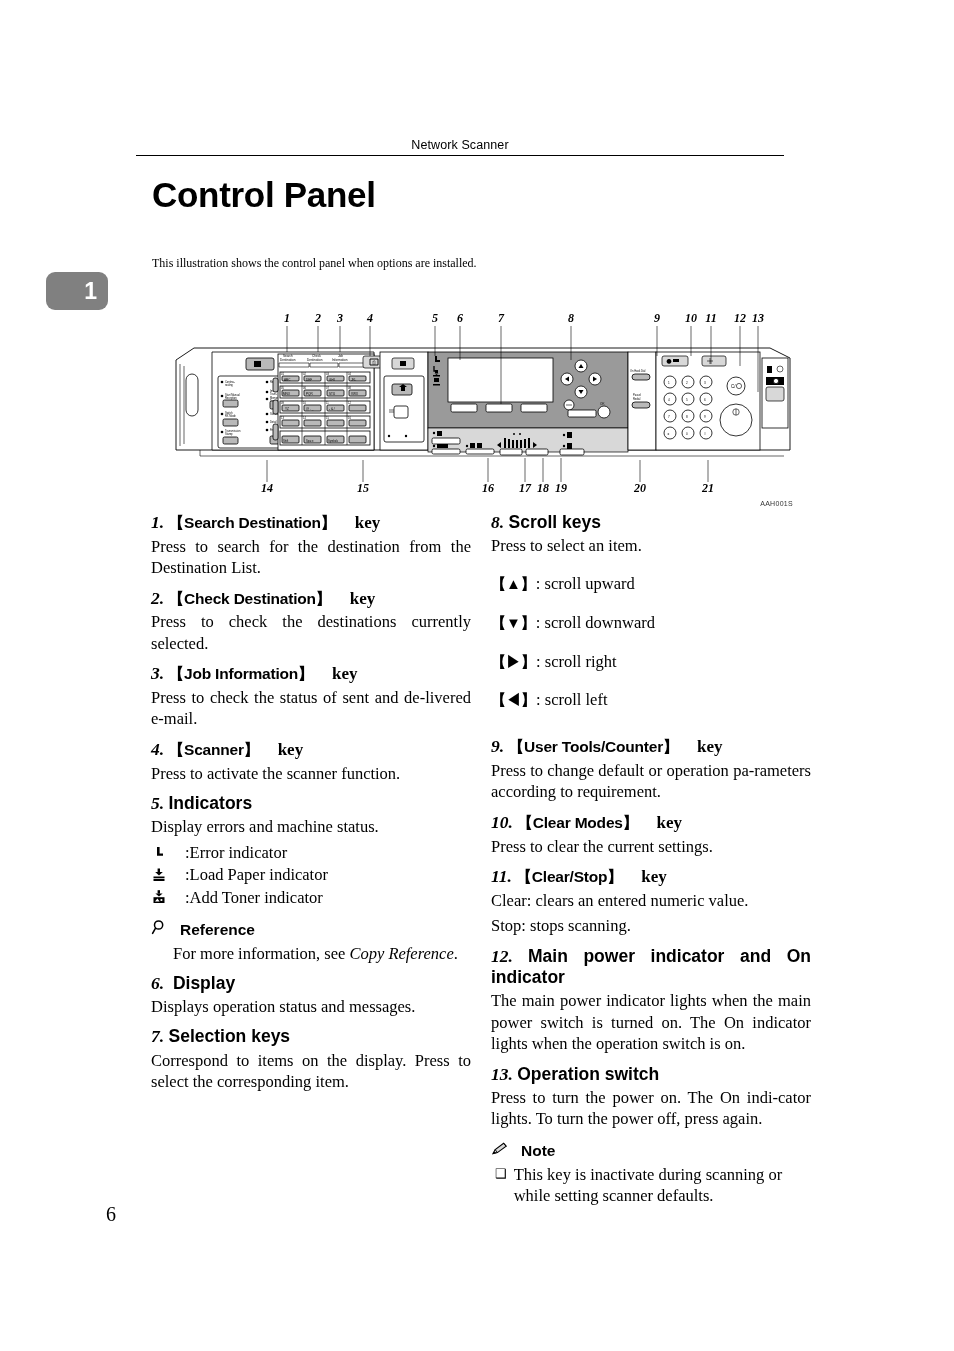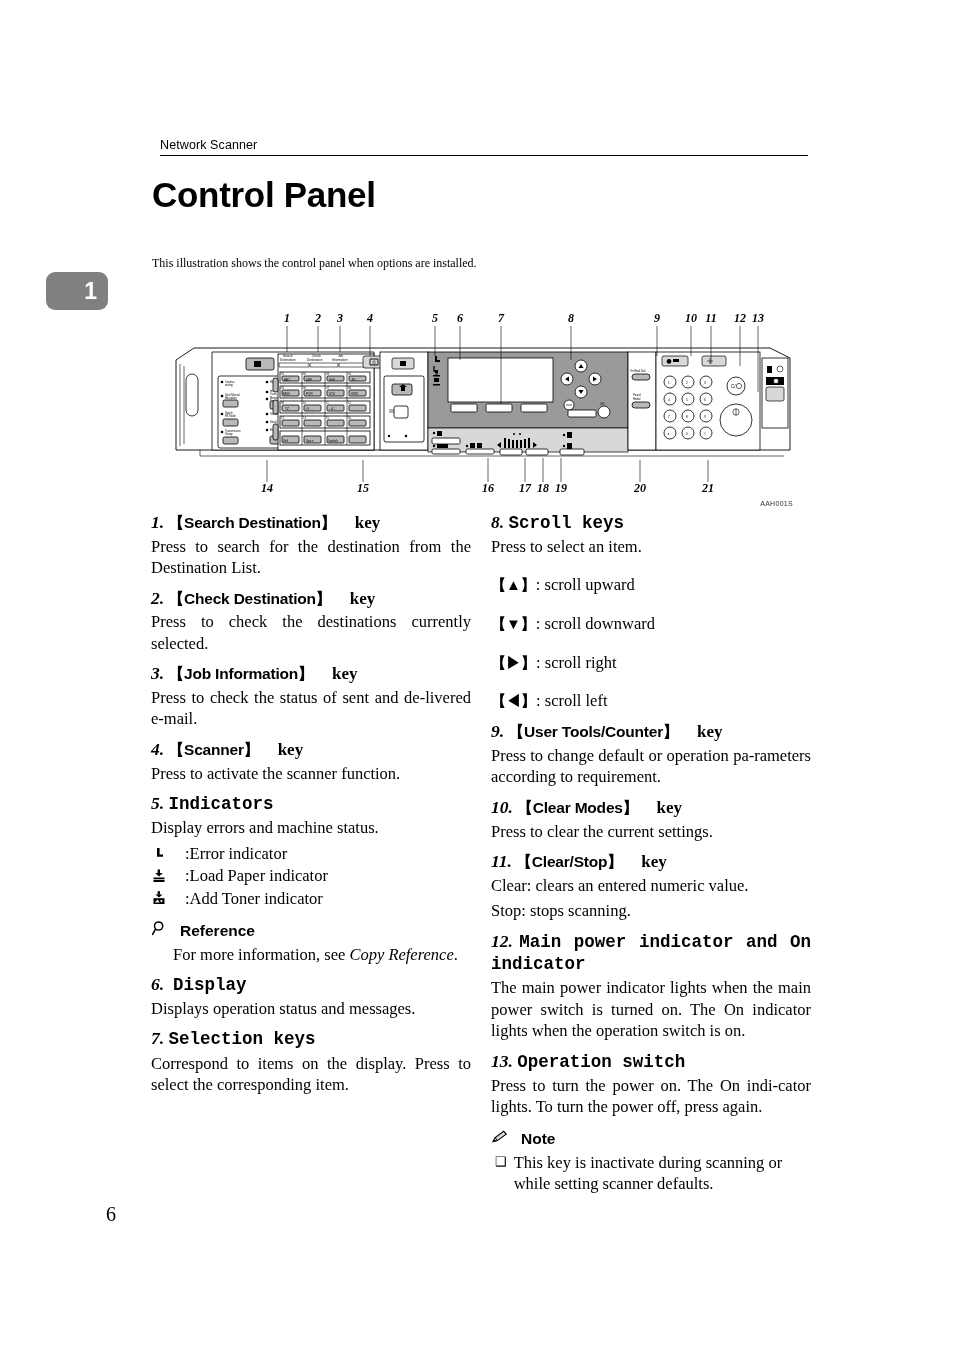--- a/index.html
+++ b/index.html
@@ -4,21 +4,21 @@
 <style>
   html,body{margin:0;padding:0;}
   body{
     width:954px;height:1351px;background:#fff;
     font-family:"Liberation Serif",serif;
     color:#000;position:relative;overflow:hidden;
   }
   .page{position:absolute;inset:0;}
 
   
-  .hdr{position:absolute;left:160px;top:138px;width:648px;}
+  .hdr{position:absolute;left:136px;top:138px;width:648px;text-align:center;}
   .hdr-text{font-family:"Liberation Sans",sans-serif;font-size:12.5px;letter-spacing:.1px;}
   .hdr-rule{border-bottom:1.6px solid #000;margin-top:3px;}
 
   
   .chapter-tab{
     position:absolute;left:46px;top:272px;width:62px;height:38px;
     background:#808080;border-radius:9px;
     color:#fff;font-family:"Liberation Sans",sans-serif;
     font-size:23px;font-weight:bold;
     display:flex;align-items:center;justify-content:flex-end;
@@ -47,21 +47,21 @@
   
   .col{position:absolute;top:512px;width:320px;}
   .col-left{left:151px;}
   .col-right{left:491px;}
 
   .item{margin-bottom:1px;}
   .item-head{
     font-size:17.5px;margin:0 0 2px 0;line-height:1.22;
   }
   .num{font-style:italic;font-weight:bold;font-family:"Liberation Serif",serif;}
-  .head-serif{font-weight:bold;font-family:Liberation Mono, monospace;}
+  .head-serif{font-weight:bold;font-family:Liberation Sans, sans-serif;}
   .keyname{
     font-family:"Liberation Sans",sans-serif;font-weight:bold;
     font-size:15.5px;letter-spacing:-.2px;text-align:center;
   }
   .brk{font-family:"Liberation Sans",sans-serif;font-weight:bold;font-size:15.5px;}
   .kw{font-family:"Liberation Serif",serif;font-weight:bold;font-size:17px;padding-left:14px;}
   .body{font-size:16.5px;line-height:1.30;text-align:justify;margin:0 0 9px 0;}
   .body.nojust{text-align:left;}
   .tight{margin-bottom:4px;}
 
@@ -557,21 +557,21 @@
 
       <p class="arrow-line">
         <span class="abrk">【</span><span class="abrk">▲</span><span class="abrk">】</span><span>: scroll upward</span>
       </p>
       <p class="arrow-line">
         <span class="abrk">【</span><span class="abrk">▼</span><span class="abrk">】</span><span>: scroll downward</span>
       </p>
       <p class="arrow-line">
         <span class="abrk">【</span><span class="abrk">▶</span><span class="abrk">】</span><span>: scroll right</span>
       </p>
-      <p class="arrow-line" style="margin-bottom:9px">
+      <p class="arrow-line" style="margin-bottom:25px">
         <span class="abrk">【</span><span class="abrk">◀</span><span class="abrk">】</span><span>: scroll left</span>
       </p>
     </div>
 
     <div class="item">
       <div class="item-head">
         <span class="num">9.</span>
         <span class="brk">【</span><span class="keyname">User Tools/Counter</span><span class="brk">】</span>
         <span class="kw">key</span>
       </div>

